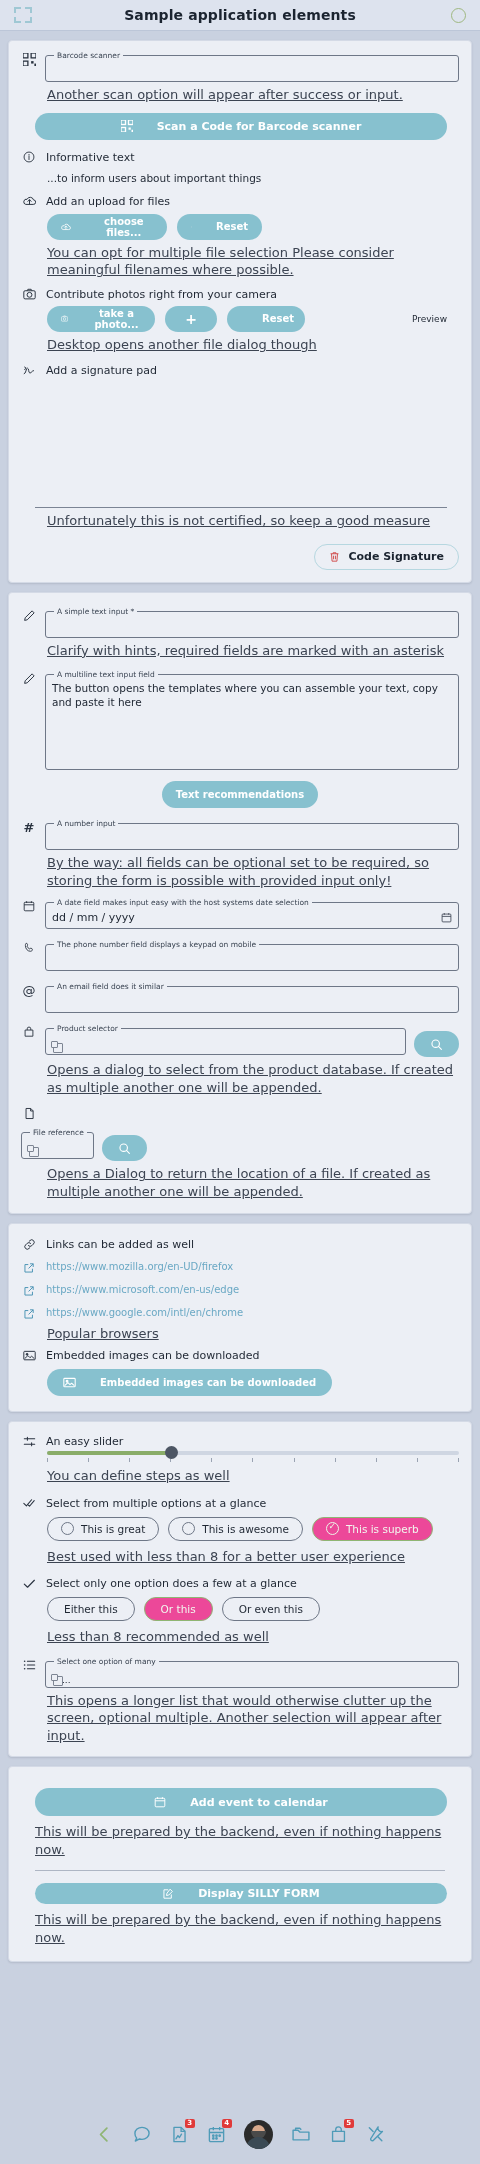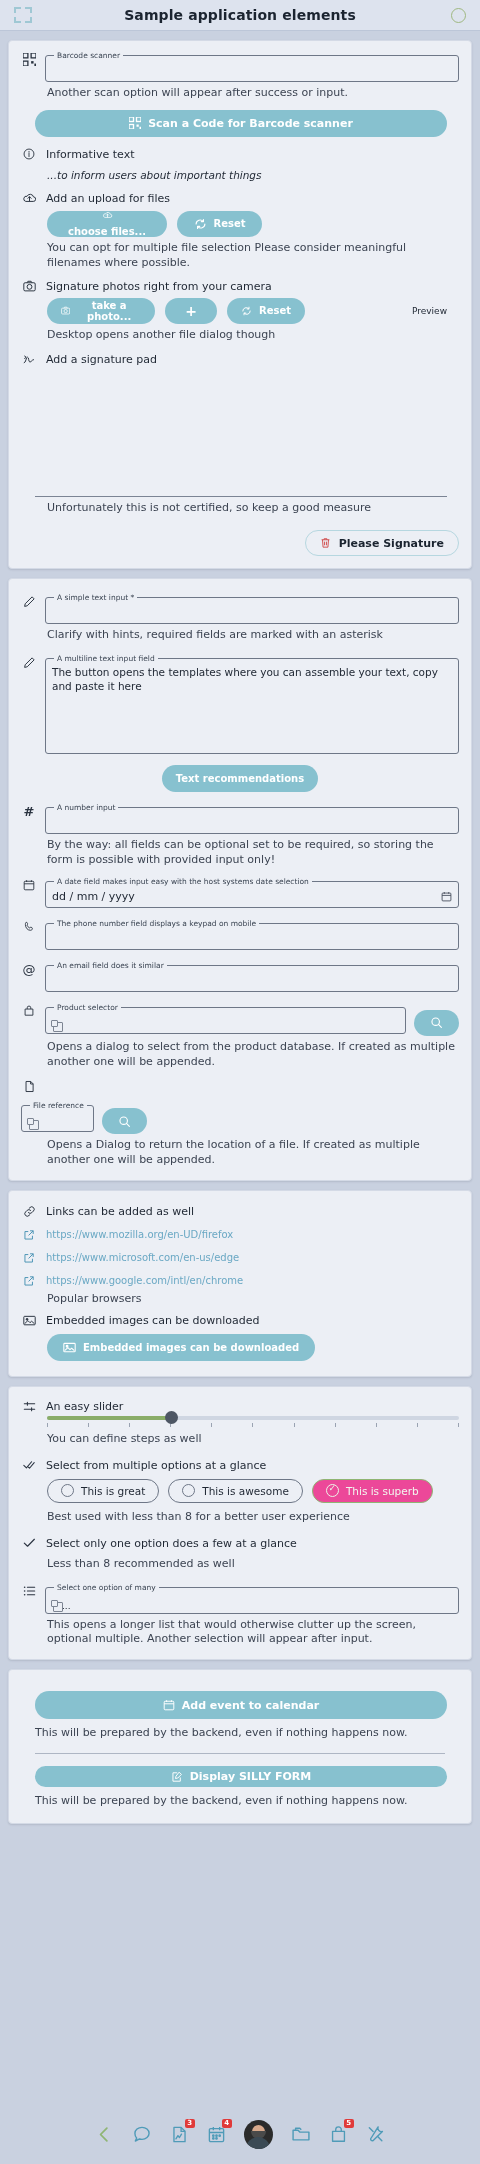--- a/index.html
+++ b/index.html
@@ -52,27 +52,27 @@
   fieldset.box {
     border:1px solid #6e7787; border-radius:3px; margin:0;
     padding: 2px 6px 2px 6px; min-height:26px;
     background:transparent;
   }
   fieldset.box legend {
     font-size:7.5px; color:#3a4452; padding:0 3px; margin-left:2px;
   }
   fieldset.box .inner { min-height:17px; font-size:9px; color:#222a36; }
   fieldset.box.tall .inner { min-height:86px; line-height:1.35; font-size:10.5px; }
-  .hint { font-size:11px; color:#3c4452; margin:4px 0 0 26px; line-height:1.35; }
+  .hint { font-size:13px; color:#3c4452; margin:4px 0 0 26px; line-height:1.35;text-decoration:underline; }
 
   
   .btn {
     border:none; border-radius:999px; background:#87c1cf; color:#fff;
     font-weight:bold; font-size:10px; font-family:inherit;
-    display:inline-flex; align-items:center; justify-content:center; gap:7px;
+    display:inline-flex; align-items:center; justify-content:center; gap:24px;
     cursor:pointer; padding:0 14px; height:26px;
   }
   .btn.block { display:flex; width:100%; height:27px; font-size:11px; }
   .btn svg { display:block; }
   .btn-outline {
     background:transparent; border:1px solid #b6d7e0; color:#1b2430;
     border-radius:999px; font-weight:bold; font-size:11px;
     display:inline-flex; align-items:center; gap:8px; padding:0 14px; height:26px;
     cursor:pointer; font-family:inherit;
   }
@@ -209,33 +209,33 @@
 
     <div class="lbl-row" style="margin-top:11px;">
       <div class="gutter-icon">
         <svg width="12" height="12" viewBox="0 0 16 16" fill="none" stroke="currentColor" stroke-width="1.2">
           <circle cx="8" cy="8" r="6.6"></circle>
             <path d="M8 7v4.4M8 4.6v.9" stroke-linecap="round"></path>
         </svg>
       </div>
       <span class="section-label">Informative text</span>
     </div>
-    <div style="margin:8px 0 0 26px; font-size:10.5px;font-style:italic;">...to inform users about important things</div>
+    <div style="margin:8px 0 0 26px; font-size:10.5px;">...to inform users about important things</div>
 
     <div class="lbl-row" style="margin-top:11px;">
       <div class="gutter-icon">
         <svg width="13" height="12" viewBox="0 0 16 14" fill="none" stroke="currentColor" stroke-width="1.2">
           <path d="M3.4 11.2h9.2a2.8 2.8 0 0 0 .3-5.6A4.2 4.2 0 0 0 5 4.9a3.1 3.1 0 0 0-1.6 6.3z"></path>
           <path d="M8 10.5V5.6M6 7.4 8 5.4l2 2" stroke-linecap="round"></path>
         </svg>
       </div>
       <span class="section-label">Add an upload for files</span>
     </div>
     <div class="btn-row">
-      <button class="btn" style="width:120px;flex-direction:column;">
+      <button class="btn" style="width:120px;">
         <svg width="13" height="12" viewBox="0 0 16 14" fill="none" stroke="currentColor" stroke-width="1.3">
           <path d="M3.4 11.2h9.2a2.8 2.8 0 0 0 .3-5.6A4.2 4.2 0 0 0 5 4.9a3.1 3.1 0 0 0-1.6 6.3z"></path>
           <path d="M8 10.5V5.6M6 7.4 8 5.4l2 2" stroke-linecap="round"></path>
         </svg>
         <span>choose files...</span>
       </button>
       <button class="btn" style="width:85px;">
         <svg width="13" height="12" viewBox="0 0 16 14" fill="none" stroke="currentColor" stroke-width="1.4">
           <path d="M2.6 7a5 5 0 0 1 8.8-3.1M13.4 7a5 5 0 0 1-8.8 3.1" stroke-linecap="round"></path>
           <path d="M11.6 1.4v2.6H9M4.4 12.6V10H7" stroke-linecap="round" stroke-linejoin="round"></path>
@@ -246,21 +246,21 @@
     <div class="hint">You can opt for multiple file selection Please consider meaningful filenames where possible.</div>
 
     <div class="lbl-row" style="margin-top:9px;">
       <div class="gutter-icon">
         <svg width="13" height="12" viewBox="0 0 16 14" fill="none" stroke="currentColor" stroke-width="1.2">
           <rect x="1" y="3" width="14" height="10" rx="1.6"></rect>
             <circle cx="8" cy="8" r="3"></circle>
           <path d="M5 3 6 1.2h4L11 3"></path>
         </svg>
       </div>
-      <span class="section-label">Signature photos right from your camera</span>
+      <span class="section-label">Contribute photos right from your camera</span>
     </div>
     <div style="display:flex; align-items:center; justify-content:space-between; margin:5px 12px 0 26px;">
       <div style="display:flex; gap:10px;align-items:flex-end;">
         <button class="btn" style="width:108px;">
           <svg width="12" height="11" viewBox="0 0 16 14" fill="none" stroke="currentColor" stroke-width="1.3">
             <rect x="1" y="3" width="14" height="10" rx="1.6"></rect>
               <circle cx="8" cy="8" r="2.8"></circle>
               <path d="M5 3 6 1.2h4L11 3"></path>
           </svg>
           <span>take a photo...</span>
@@ -291,21 +291,21 @@
     </div>
     <div class="sig-pad"></div>
     <div class="sig-line"></div>
     <div class="hint">Unfortunately this is not certified, so keep a good measure</div>
     <div class="sig-actions">
       <button class="btn-outline">
         <svg width="11" height="12" viewBox="0 0 14 15" fill="none" stroke="#d04a4a" stroke-width="1.2">
           <path d="M2 3.4h10M5.2 3.4V2.1h3.6v1.3M3.2 3.4l.7 9.4h6.2l.7-9.4" stroke-linejoin="round"></path>
           <path d="M5.8 5.8v4.6M8.2 5.8v4.6"></path>
         </svg>
-        <span>Please Signature</span>
+        <span>Code Signature</span>
       </button>
     </div>
   </div>
 
   <div class="card">
 
     <div class="row" style="margin-top:4px;">
       <div class="gutter-icon">
         <svg width="13" height="13" viewBox="0 0 16 16" fill="none" stroke="currentColor" stroke-width="1.2">
           <path d="M11.2 2.3 13.7 4.8 5.2 13.3 2 14l.7-3.2z" stroke-linejoin="round"></path>
@@ -570,20 +570,31 @@
     <div class="hint" style="margin-top:7px;">Best used with less than 8 for a better user experience</div>
 
     <div class="lbl-row" style="margin-top:12px;">
       <div class="gutter-icon">
         <svg width="13" height="12" viewBox="0 0 16 14" fill="none" stroke="currentColor" stroke-width="1.4">
           <path d="M1.6 7.2 5.6 11 14 2.4" stroke-linecap="round" stroke-linejoin="round"></path>
         </svg>
       </div>
       <span class="section-label">Select only one option does a few at a glance</span>
     </div>
+    <div class="chips">
+      <div class="chip plain">
+        <span>Either this</span>
+      </div>
+      <div class="chip plain selected">
+        <span>Or this</span>
+      </div>
+      <div class="chip plain">
+        <span>Or even this</span>
+      </div>
+    </div>
     <div class="hint" style="margin-top:7px;">Less than 8 recommended as well</div>
 
     <div class="row" style="margin-top:11px;">
       <div class="gutter-icon">
         <svg width="13" height="12" viewBox="0 0 16 14" fill="none" stroke="currentColor" stroke-width="1.3">
           <path d="M5.4 2.4h9M5.4 7h9M5.4 11.6h9" stroke-linecap="round"></path>
           <circle cx="2" cy="2.4" r="1" fill="currentColor" stroke="none"></circle>
           <circle cx="2" cy="7" r="1" fill="currentColor" stroke="none"></circle>
           <circle cx="2" cy="11.6" r="1" fill="currentColor" stroke="none"></circle>
         </svg>

